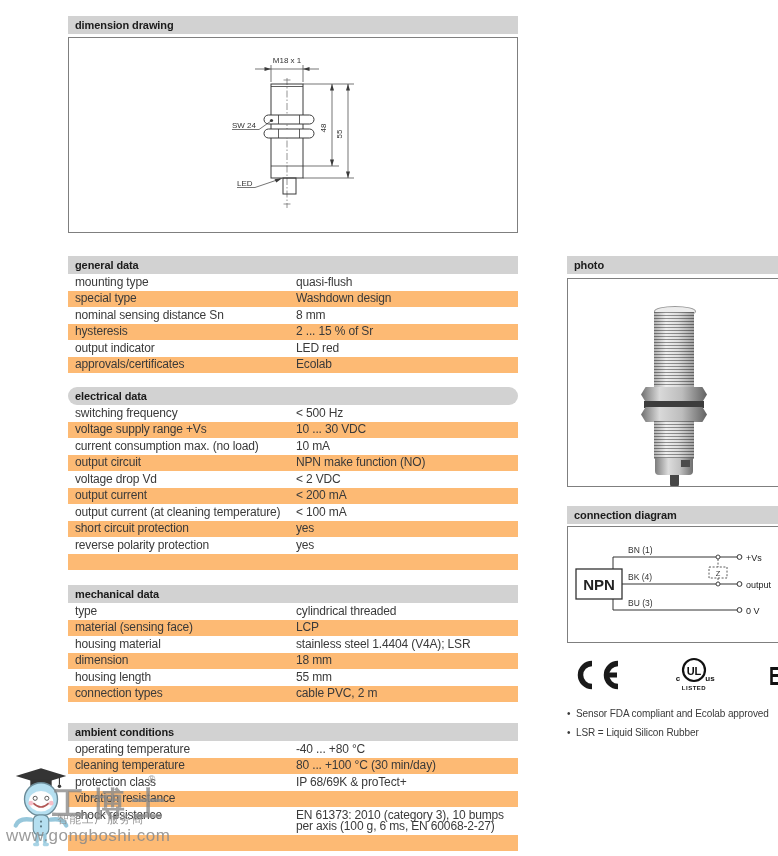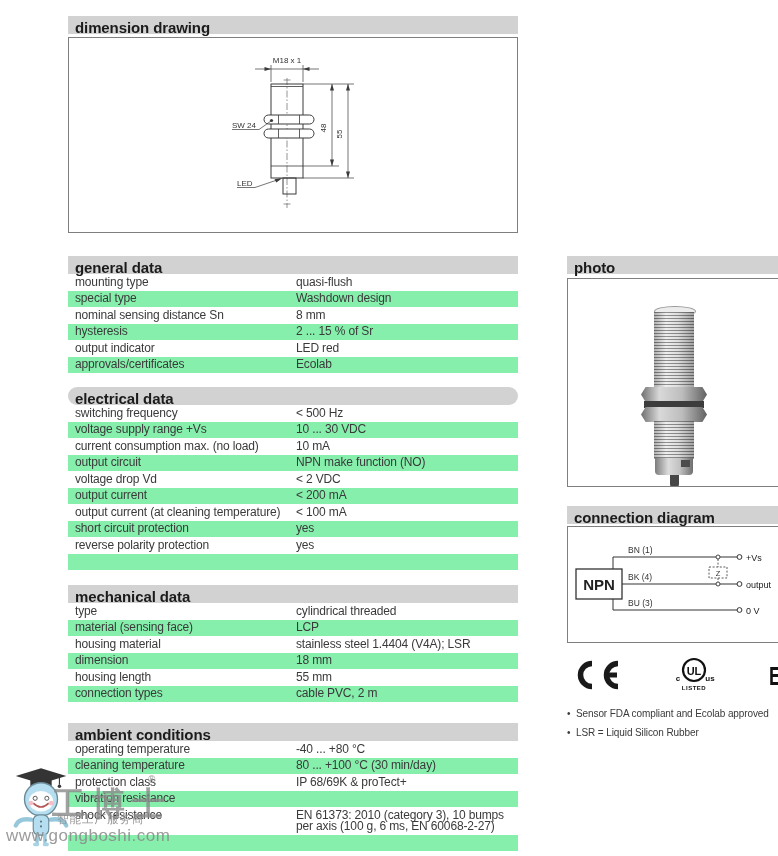--- a/index.html
+++ b/index.html
@@ -2,32 +2,32 @@
 <html><head>
 <meta charset="utf-8">
 <style>
   html,body{margin:0;padding:0;background:#fff;}
   #page{position:relative;width:778px;height:856px;background:#fff;overflow:hidden;
         font-family:"Liberation Sans","DejaVu Sans",sans-serif;color:#3a3a3a;}
   
   #left-col{position:absolute;left:68px;top:16px;width:450px;}
   #right-col{position:absolute;left:528px;top:256px;width:244px;padding-left:39px;}
   
-  .sec-h{height:15px;background:#d2d2d2;color:#1b1b1b;font-size:15px;font-weight:bold;
+  .sec-h{height:15px;background:#d2d2d2;color:#1b1b1b;font-size:11px;font-weight:bold;
          padding:3px 0 0 7px;letter-spacing:-0.1px;}
   
   .frame{background:#fff;border:1px solid #7f7f7f;}
   #dim-box{margin-top:3px;height:194px;}
   #photo-box{margin-top:4px;height:207px;position:relative;overflow:hidden;}
   #conn-box{margin-top:2px;height:115px;}
   
   .t-rows{width:450px;}
   .trow{display:flex;min-height:12px;padding:2.5px 0 2px 0;font-size:12px;line-height:11.5px;
         letter-spacing:-0.15px;}
-  .trow.alt{background:#86efac;}
+  .trow.alt{background:#fdba74;}
   .tlabel{width:228px;padding-left:7px;box-sizing:border-box;}
   .tvalue{flex:1;padding-right:6px;}
   .mt-general{margin-top:23px;}
   .mt-electrical{margin-top:14px;border-radius:9px;}
   .mt-mechanical{margin-top:15px;}
   .mt-ambient{margin-top:21px;}
   .mt-conn{margin-top:19px;}
   
   #logos{margin-top:14px;height:36px;display:flex;align-items:center;justify-content:space-between;
          padding:0 2px;}

